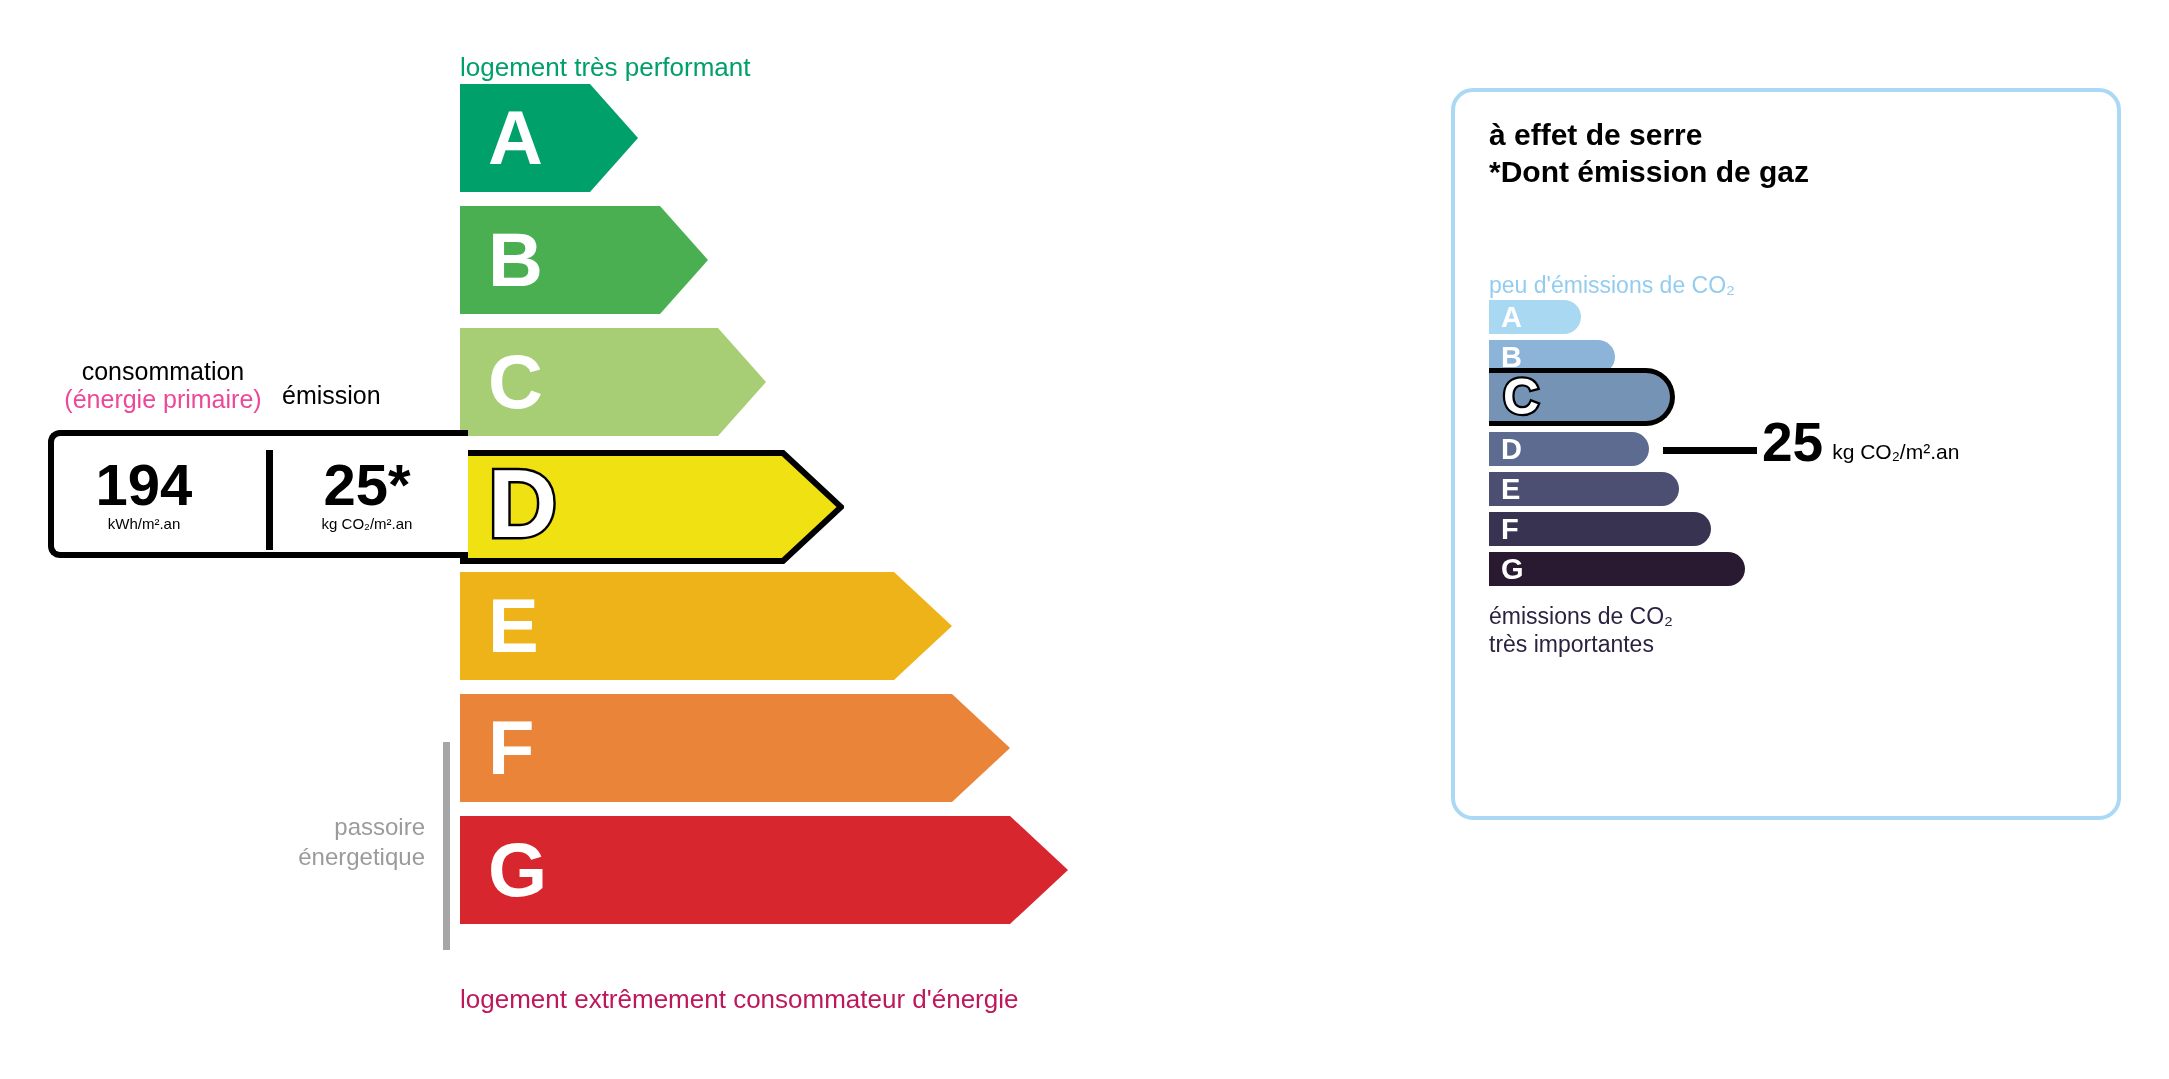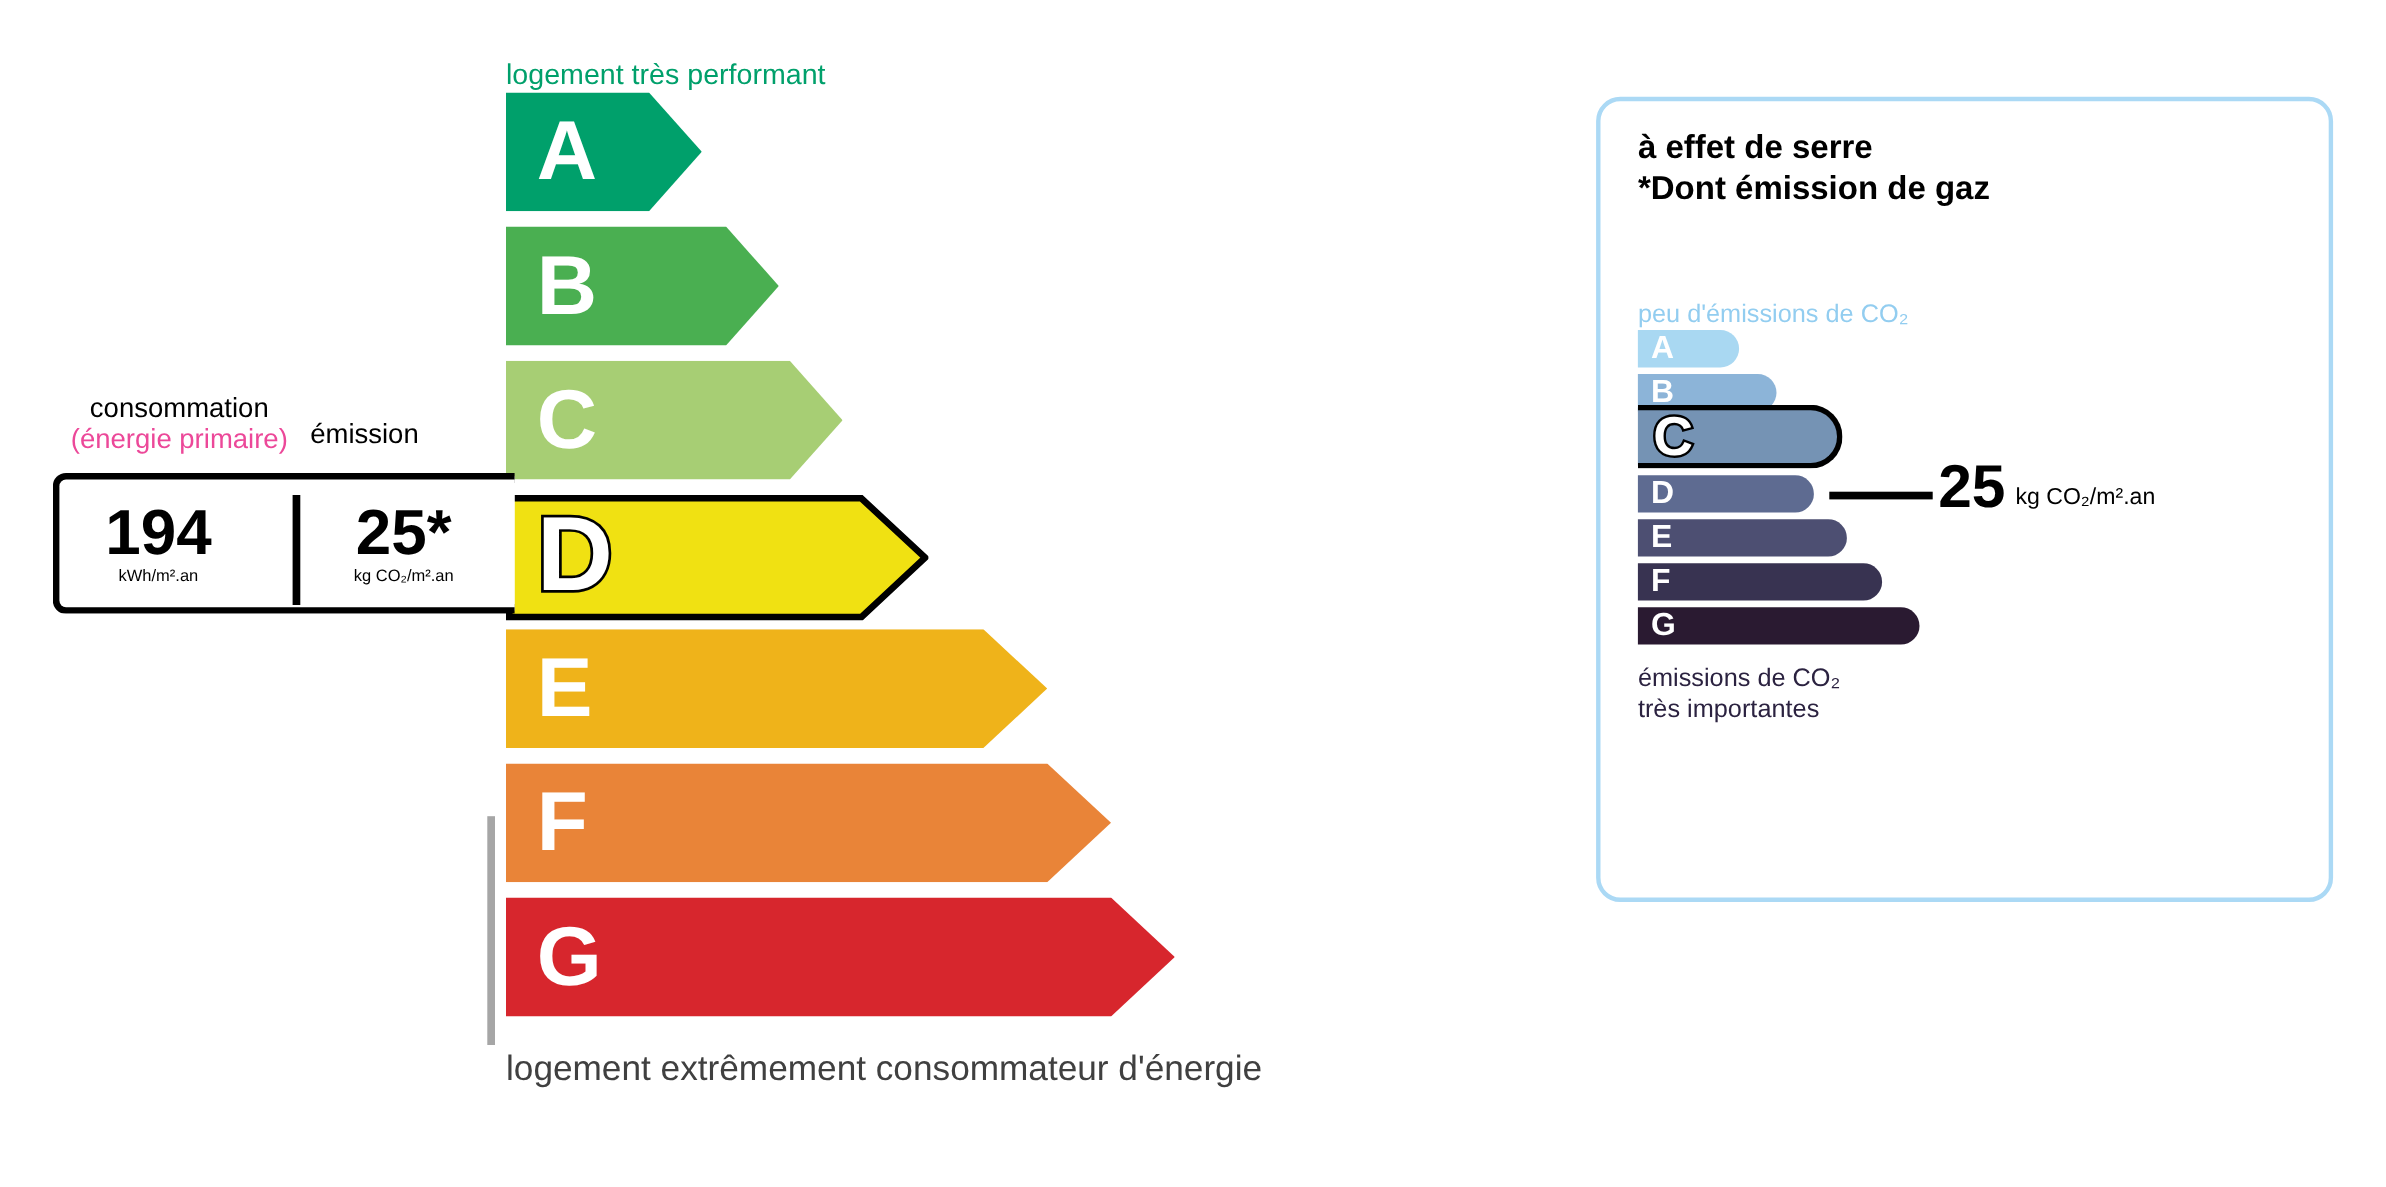--- a/index.html
+++ b/index.html
@@ -21,23 +21,23 @@
 
   .top-caption {
     position: absolute;
     left: 460px; top: 52px;
     font-size: 26px;
     color: #00a06b;
     white-space: nowrap;
   }
   .bottom-caption {
     position: absolute;
-    left: 460px; top: 953px;
-    font-size: 32px;
-    color: #404040;
+    left: 460px; top: 984px;
+    font-size: 26px;
+    color: #be185d;
     white-space: nowrap;
   }
 
   .arrow-row { position: absolute; left: 460px; }
   .arrow-svg { display: block; }
   .arrow-letter {
     position: absolute;
     left: 28px;
     top: 50%;
     transform: translateY(-50%);
@@ -268,20 +268,24 @@
       </div>
       <div id="value-divider"></div>
       <div class="cell right">
         <div class="big">25*</div>
         <div class="unit">kg CO₂/m².an</div>
       </div>
     </div>
 
 
     <div id="passoire-bar"></div>
+    <div id="passoire-text">
+      <div>passoire</div>
+      <div>énergetique</div>
+    </div>
 
     <div class="bottom-caption">logement extrêmement consommateur d'énergie</div>
   </div>
 
   <div id="co2-panel">
     <div id="co2-title">
       <div>à effet de serre</div>
       <div>*Dont émission de gaz</div>
     </div>
     <div id="co2-top-caption">peu d'émissions de CO₂</div>

